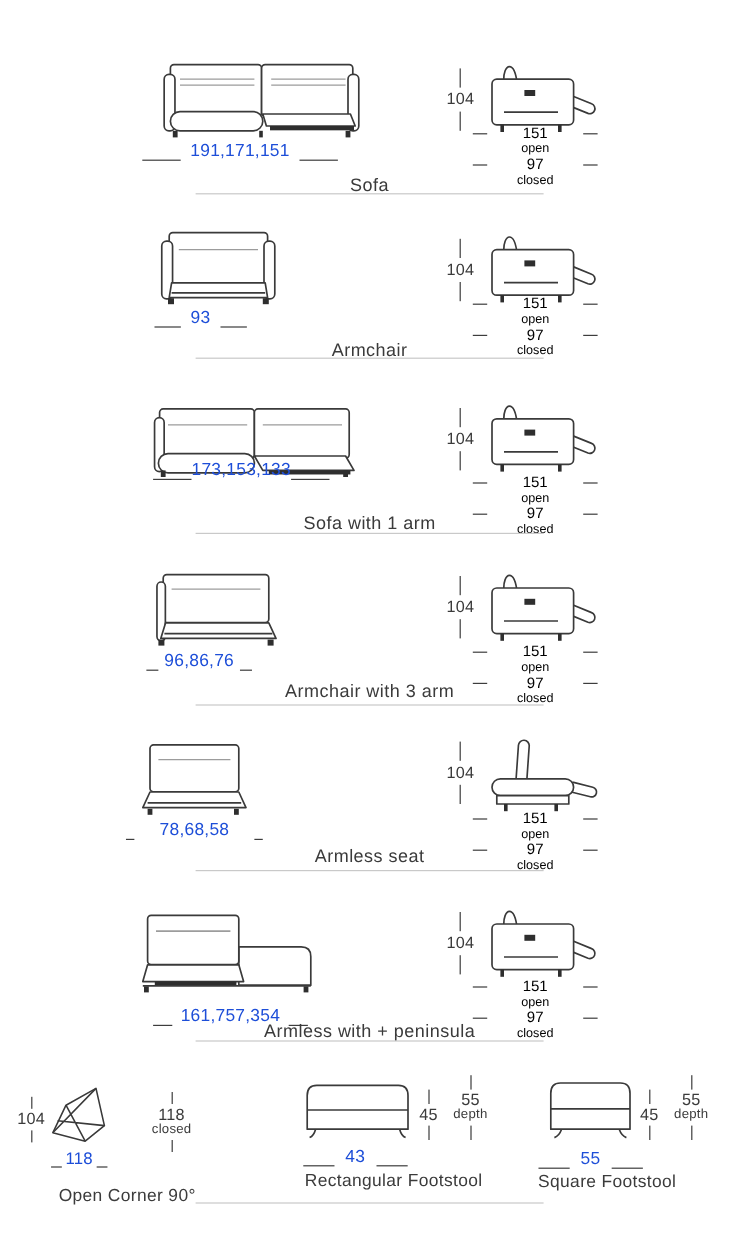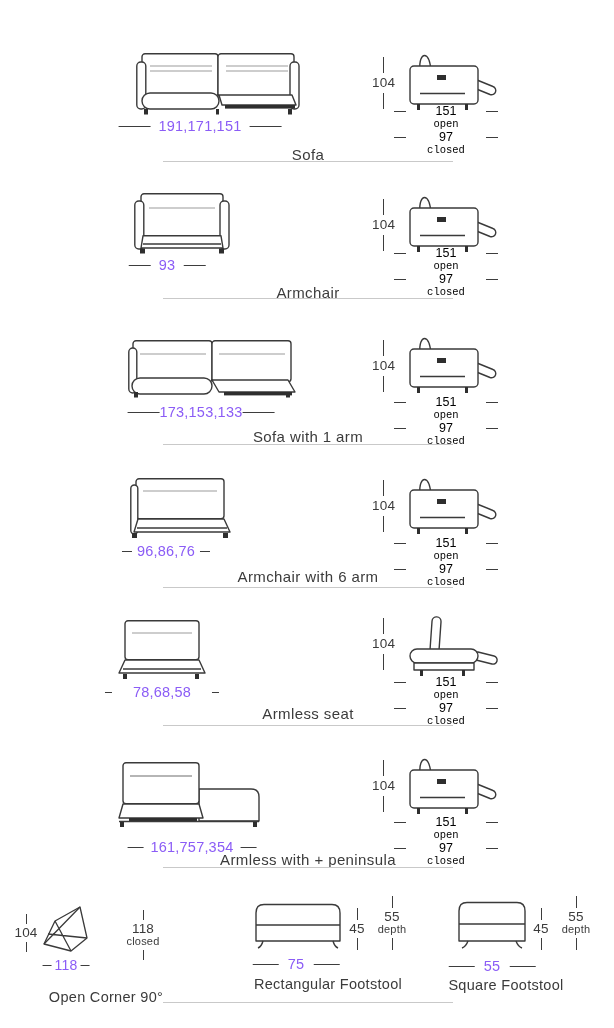--- a/index.html
+++ b/index.html
@@ -4,38 +4,38 @@
 <style>
   html,body{margin:0;padding:0;background:#ffffff;}
   #page{
     position:relative;width:614px;height:1028px;background:#ffffff;overflow:hidden;
     font-family:"Liberation Sans","DejaVu Sans",sans-serif;color:#3b3b3b;
   }
   svg{display:block;overflow:visible;}
   .abs{position:absolute;}
   
   .hdim{
-    position:absolute;display:flex;align-items:center;white-space:nowrap;
-    font-size:14.5px;letter-spacing:.2px;color:#8b5cf6;transform:translateX(-50%);
+    position:absolute;display:flex;align-items:flex-end;white-space:nowrap;
+    font-size:14.5px;letter-spacing:.2px;color:#1d4ed8;transform:translateX(-50%);
   }
   .hd{display:inline-block;height:0;border-top:1.6px solid #3d3d3d;}
   
   .vdim{
     position:absolute;display:flex;flex-direction:column;align-items:center;
     font-size:13.5px;letter-spacing:.2px;color:#3b3b3b;line-height:1.05;text-align:center;
   }
   .vt{width:0;border-left:1.6px solid #3d3d3d;height:16px;margin:3px 0;}
   .vt.s{height:10px;margin:2px 0;}
   .vd-word{font-size:11px;line-height:1.05;}
   
   .sdims{position:absolute;width:104px;text-align:center;color:#000000;}
   .sd-row{display:flex;align-items:center;justify-content:space-between;line-height:1;}
   .sd-dash{width:12px;height:0;border-top:1.5px solid #3d3d3d;}
   .sd-val{flex:1;text-align:center;font-size:12.5px;line-height:1;}
-  .sd-word{font-size:10.5px;line-height:1;margin:1px 0 2px;font-family:Liberation Mono, monospace;}
+  .sd-word{font-size:10.5px;line-height:1;margin:1px 0 2px;}
   
   .row-label{
     position:absolute;left:163px;width:290px;text-align:center;
     font-size:15px;letter-spacing:.4px;color:#3b3b3b;
   }
   .sep{position:absolute;left:163px;width:290px;height:1px;background:#c9c9c9;}
   .item-label{position:absolute;text-align:center;font-size:14.5px;letter-spacing:.3px;color:#3b3b3b;}
 </style>
 </head>
 <body>
@@ -156,21 +156,21 @@
         <rect x="84" y="0.8" width="79" height="41" rx="3" fill="#fff"></rect>
         <path d="M12,14 H78 M91,14 H157" stroke="#9c9c9c" stroke-width="1.1"></path>
         <rect x="0.8" y="8" width="8" height="45" rx="4" fill="#fff"></rect>
         <rect x="4" y="38" width="80" height="16" rx="8" fill="#fff"></rect>
         <path d="M84,40 L160,40 L167,52 L91,52 Z" fill="#fff"></path>
         <rect x="96" y="52" width="68" height="3.4" fill="#2e2e2e" stroke="none"></rect>
         <rect x="6" y="52" width="4" height="5.5" fill="#2e2e2e" stroke="none"></rect>
         <rect x="158" y="52" width="4" height="5.5" fill="#2e2e2e" stroke="none"></rect>
       </g>
     </svg>
-    <div class="hdim" style="left:201px;top:404px;gap:0">
+    <div class="hdim" style="left:201px;top:384px;gap:0">
       <span class="hd" style="width:32px"></span>
       <span>173,153,133</span>
       <span class="hd" style="width:32px"></span>
     </div>
     <div class="vdim" style="left:372px;top:337px">
       <span class="vt"></span>
       <span>104</span>
       <span class="vt"></span>
     </div>
     <svg class="abs" style="left:404px;top:337px" width="100" height="58" viewBox="0 0 100 58">
@@ -242,21 +242,21 @@
           <span class="sd-dash"></span>
         </div>
       <div class="sd-word">open</div>
       <div class="sd-row">
           <span class="sd-dash"></span>
           <span class="sd-val">97</span>
           <span class="sd-dash"></span>
         </div>
       <div class="sd-word">closed</div>
     </div>
-    <div class="row-label" style="top:568px">Armchair with 6 arm</div>
+    <div class="row-label" style="top:568px">Armchair with 3 arm</div>
     <div class="sep" style="top:587px"></div>
   </div>
 
   <div>
     <svg class="abs" style="left:117px;top:620px" width="90" height="60" viewBox="0 0 90 60">
       <g stroke="#3a3a3a" stroke-width="1.4" fill="none" stroke-linejoin="round">
         <rect x="8" y="0.8" width="74" height="39" rx="3" fill="#fff"></rect>
         <path d="M15,13 H75" stroke="#9c9c9c" stroke-width="1.1"></path>
         <path d="M8,40 L82,40 L88,53 L2,53 Z" fill="#fff"></path>
         <path d="M6,49 H84"></path>
@@ -397,21 +397,21 @@
         <span class="vt s" style="height:12px"></span>
       </div>
       <div class="vdim" style="left:372px;top:894px;width:40px">
         <span class="vt s" style="height:12px"></span>
         <span>55</span>
         <span class="vd-word">depth</span>
         <span class="vt s" style="height:12px"></span>
       </div>
       <div class="hdim" style="left:296px;top:956px;gap:9px">
         <span class="hd" style="width:26px"></span>
-        <span>75</span>
+        <span>43</span>
         <span class="hd" style="width:26px"></span>
       </div>
       <div class="item-label" style="left:228px;width:200px;top:976px">Rectangular Footstool</div>
     </div>
 
     <div>
       <svg class="abs" style="left:458px;top:901px" width="68" height="48" viewBox="0 0 68 48">
         <g stroke="#3a3a3a" stroke-width="1.4" fill="none" stroke-linejoin="round">
           <path d="M1,10 Q1,1.5 9,1.5 L59,1.5 Q67,1.5 67,10 L67,40 L1,40 Z" fill="#fff"></path>
           <path d="M1,23 H67"></path>

